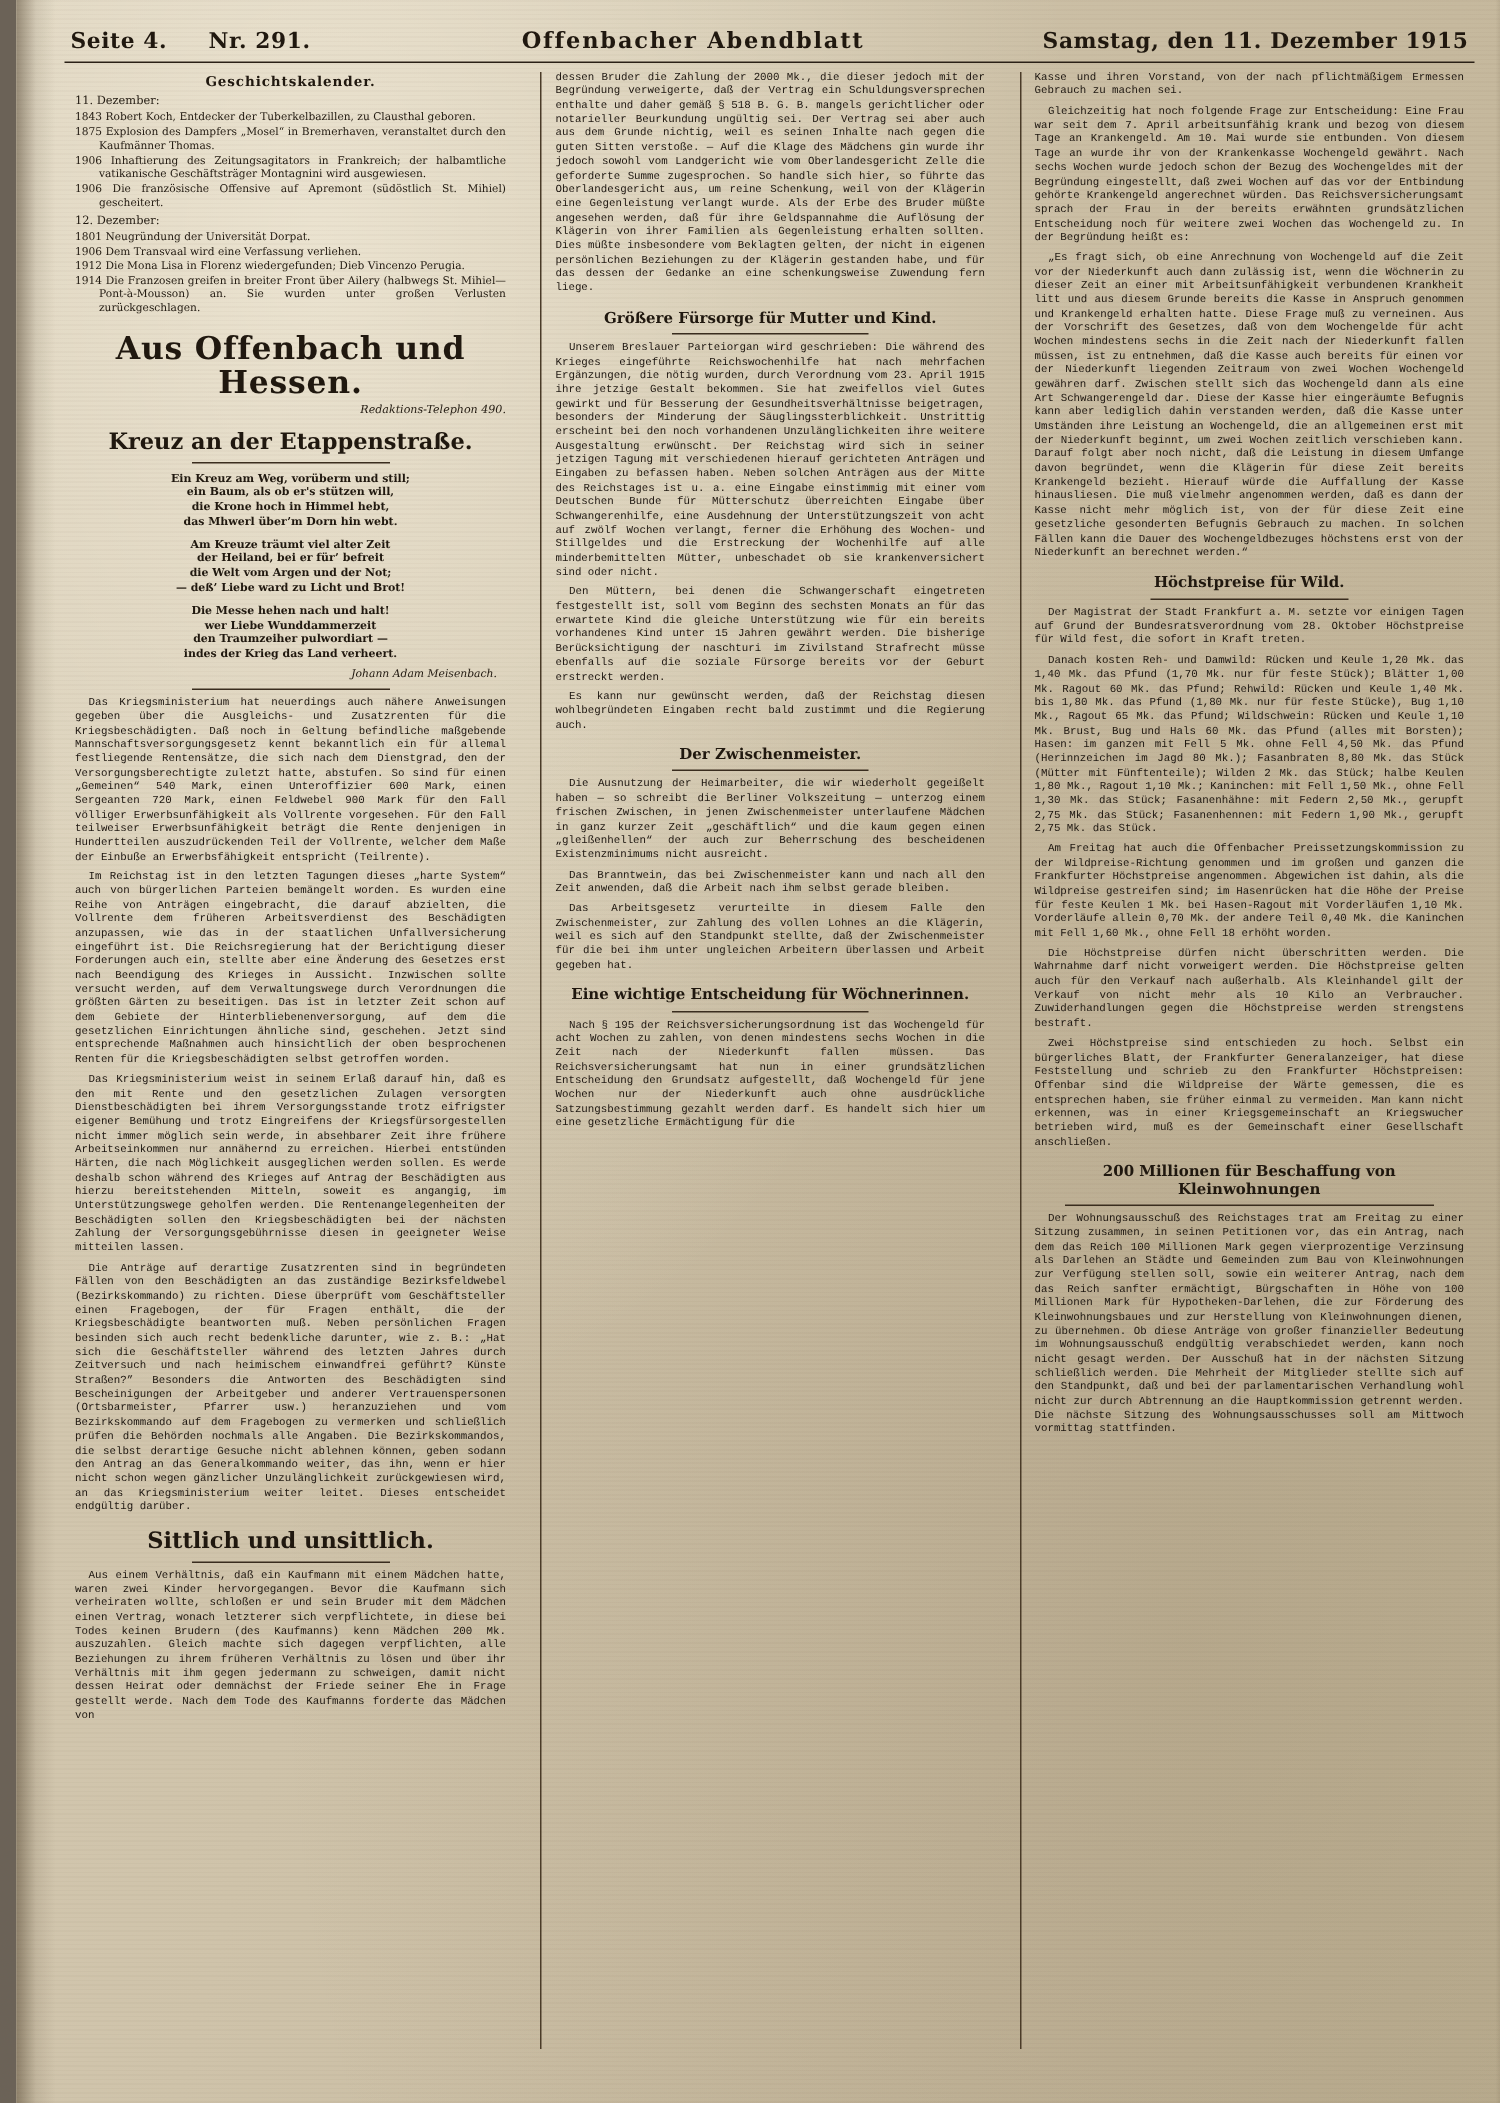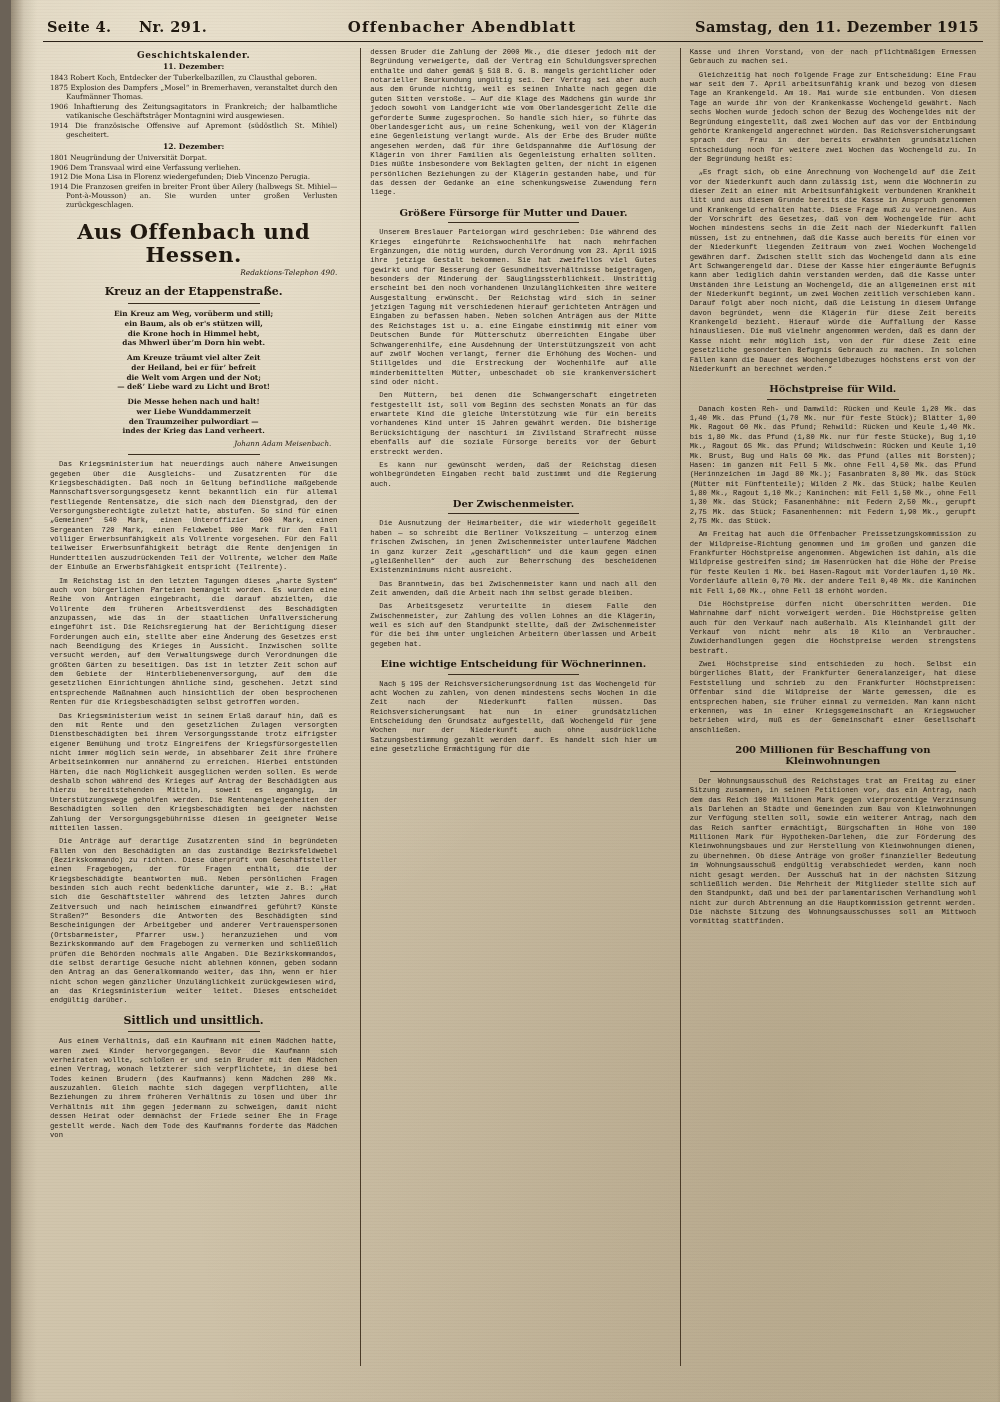--- a/index.html
+++ b/index.html
@@ -103,23 +103,23 @@
     padding: 0;
     list-style: none;
   }
   .small-list li {
     margin-bottom: 1px;
     padding-left: 16px;
     text-indent: -16px;
   }
 
   .sub-center {
-    text-align: center;
+    text-align: left;
     font-size: 7.6px;
-    font-weight: bold;
+    font-weight: normal;
     margin: 2px 0 3px 0;
   }
 
   
   .h-kalender {
     text-align: center;
     font-weight: bold;
     font-size: 9px;
     letter-spacing: 0.6px;
     margin: 2px 0 2px 0;
@@ -132,21 +132,21 @@
     margin: 10px 0 2px 0;
     line-height: 1.1;
   }
   .h-section {
     text-align: center;
     font-size: 12.4px;
     font-weight: bold;
     margin: 9px 0 3px 0;
     line-height: 1.15;
   }
-  .h-section.sm { font-size: 11px; }
+  .h-section.sm { font-size: 15px; }
   .h-section.xsm { font-size: 10px; }
   .h-tel {
     text-align: right;
     font-size: 7.4px;
     font-style: italic;
     margin: 1px 0 6px 0;
   }
   .thin-rule {
     border: 0;
     border-top: 1px solid #3a2d1e;
@@ -209,21 +209,21 @@
   <div class="columns">
 
     <div class="col">
 
       <div class="h-kalender">Geschichtskalender.</div>
       <div class="sub-center">11. Dezember:</div>
       <ul class="small-list">
         <li>1843 Robert Koch, Entdecker der Tuberkelbazillen, zu Clausthal geboren.</li>
         <li>1875 Explosion des Dampfers „Mosel“ in Bremerhaven, veranstaltet durch den Kaufmänner Thomas.</li>
         <li>1906 Inhaftierung des Zeitungsagitators in Frankreich; der halbamtliche vatikanische Geschäftsträger Montagnini wird ausgewiesen.</li>
-        <li>1914 Die französische Offensive auf Apremont (südöstlich St. Mihiel) gescheitert.</li>
+        <li>1906 Die französische Offensive auf Apremont (südöstlich St. Mihiel) gescheitert.</li>
       </ul>
       <div class="sub-center">12. Dezember:</div>
       <ul class="small-list">
         <li>1801 Neugründung der Universität Dorpat.</li>
         <li>1906 Dem Transvaal wird eine Verfassung verliehen.</li>
         <li>1912 Die Mona Lisa in Florenz wiedergefunden; Dieb Vincenzo Perugia.</li>
         <li>1914 Die Franzosen greifen in breiter Front über Ailery (halbwegs St. Mihiel—Pont-à-Mousson) an. Sie wurden unter großen Verlusten zurückgeschlagen.</li>
       </ul>
 
       <div class="h-big">Aus Offenbach und Hessen.</div>
@@ -256,21 +256,21 @@
       <p class="body-text">Die Anträge auf derartige Zusatzrenten sind in begründeten Fällen von den Beschädigten an das zuständige Bezirksfeldwebel (Bezirkskommando) zu richten. Diese überprüft vom Geschäftsteller einen Fragebogen, der für Fragen enthält, die der Kriegsbeschädigte beantworten muß. Neben persönlichen Fragen besinden sich auch recht bedenkliche darunter, wie z. B.: „Hat sich die Geschäftsteller während des letzten Jahres durch Zeitversuch und nach heimischem einwandfrei geführt? Künste Straßen?” Besonders die Antworten des Beschädigten sind Bescheinigungen der Arbeitgeber und anderer Vertrauenspersonen (Ortsbarmeister, Pfarrer usw.) heranzuziehen und vom Bezirkskommando auf dem Fragebogen zu vermerken und schließlich prüfen die Behörden nochmals alle Angaben. Die Bezirkskommandos, die selbst derartige Gesuche nicht ablehnen können, geben sodann den Antrag an das Generalkommando weiter, das ihn, wenn er hier nicht schon wegen gänzlicher Unzulänglichkeit zurückgewiesen wird, an das Kriegsministerium weiter leitet. Dieses entscheidet endgültig darüber.</p>
 
       <div class="h-section sm">Sittlich und unsittlich.</div>
       <hr class="thin-rule">
       <p class="body-text">Aus einem Verhältnis, daß ein Kaufmann mit einem Mädchen hatte, waren zwei Kinder hervorgegangen. Bevor die Kaufmann sich verheiraten wollte, schloßen er und sein Bruder mit dem Mädchen einen Vertrag, wonach letzterer sich verpflichtete, in diese bei Todes keinen Brudern (des Kaufmanns) kenn Mädchen 200 Mk. auszuzahlen. Gleich machte sich dagegen verpflichten, alle Beziehungen zu ihrem früheren Verhältnis zu lösen und über ihr Verhältnis mit ihm gegen jedermann zu schweigen, damit nicht dessen Heirat oder demnächst der Friede seiner Ehe in Frage gestellt werde. Nach dem Tode des Kaufmanns forderte das Mädchen von</p>
     </div>
 
     <div class="col">
       <p class="body-text noind">dessen Bruder die Zahlung der 2000 Mk., die dieser jedoch mit der Begründung verweigerte, daß der Vertrag ein Schuldungsversprechen enthalte und daher gemäß § 518 B. G. B. mangels gerichtlicher oder notarieller Beurkundung ungültig sei. Der Vertrag sei aber auch aus dem Grunde nichtig, weil es seinen Inhalte nach gegen die guten Sitten verstoße. — Auf die Klage des Mädchens gin wurde ihr jedoch sowohl vom Landgericht wie vom Oberlandesgericht Zelle die geforderte Summe zugesprochen. So handle sich hier, so führte das Oberlandesgericht aus, um reine Schenkung, weil von der Klägerin eine Gegenleistung verlangt wurde. Als der Erbe des Bruder müßte angesehen werden, daß für ihre Geldspannahme die Auflösung der Klägerin von ihrer Familien als Gegenleistung erhalten sollten. Dies müßte insbesondere vom Beklagten gelten, der nicht in eigenen persönlichen Beziehungen zu der Klägerin gestanden habe, und für das dessen der Gedanke an eine schenkungsweise Zuwendung fern liege.</p>
 
-      <div class="h-section xsm">Größere Fürsorge für Mutter und Dauer.</div>
+      <div class="h-section xsm">Größere Fürsorge für Mutter und Kind.</div>
       <hr class="thin-rule">
       <p class="body-text">Unserem Breslauer Parteiorgan wird geschrieben: Die während des Krieges eingeführte Reichswochenhilfe hat nach mehrfachen Ergänzungen, die nötig wurden, durch Verordnung vom 23. April 1915 ihre jetzige Gestalt bekommen. Sie hat zweifellos viel Gutes gewirkt und für Besserung der Gesundheitsverhältnisse beigetragen, besonders der Minderung der Säuglingssterblichkeit. Unstrittig erscheint bei den noch vorhandenen Unzulänglichkeiten ihre weitere Ausgestaltung erwünscht. Der Reichstag wird sich in seiner jetzigen Tagung mit verschiedenen hierauf gerichteten Anträgen und Eingaben zu befassen haben. Neben solchen Anträgen aus der Mitte des Reichstages ist u. a. eine Eingabe einstimmig mit einer vom Deutschen Bunde für Mütterschutz überreichten Eingabe über Schwangerenhilfe, eine Ausdehnung der Unterstützungszeit von acht auf zwölf Wochen verlangt, ferner die Erhöhung des Wochen- und Stillgeldes und die Erstreckung der Wochenhilfe auf alle minderbemittelten Mütter, unbeschadet ob sie krankenversichert sind oder nicht.</p>
       <p class="body-text">Den Müttern, bei denen die Schwangerschaft eingetreten festgestellt ist, soll vom Beginn des sechsten Monats an für das erwartete Kind die gleiche Unterstützung wie für ein bereits vorhandenes Kind unter 15 Jahren gewährt werden. Die bisherige Berücksichtigung der naschturi im Zivilstand Strafrecht müsse ebenfalls auf die soziale Fürsorge bereits vor der Geburt erstreckt werden.</p>
       <p class="body-text">Es kann nur gewünscht werden, daß der Reichstag diesen wohlbegründeten Eingaben recht bald zustimmt und die Regierung auch.</p>
 
       <div class="h-section xsm">Der Zwischenmeister.</div>
       <hr class="thin-rule">
       <p class="body-text">Die Ausnutzung der Heimarbeiter, die wir wiederholt gegeißelt haben — so schreibt die Berliner Volkszeitung — unterzog einem frischen Zwischen, in jenen Zwischenmeister unterlaufene Mädchen in ganz kurzer Zeit „geschäftlich“ und die kaum gegen einen „gleißenhellen“ der auch zur Beherrschung des bescheidenen Existenzminimums nicht ausreicht.</p>
       <p class="body-text">Das Branntwein, das bei Zwischenmeister kann und nach all den Zeit anwenden, daß die Arbeit nach ihm selbst gerade bleiben.</p>
       <p class="body-text">Das Arbeitsgesetz verurteilte in diesem Falle den Zwischenmeister, zur Zahlung des vollen Lohnes an die Klägerin, weil es sich auf den Standpunkt stellte, daß der Zwischenmeister für die bei ihm unter ungleichen Arbeitern überlassen und Arbeit gegeben hat.</p>
@@ -280,20 +280,21 @@
       <p class="body-text">Nach § 195 der Reichsversicherungsordnung ist das Wochengeld für acht Wochen zu zahlen, von denen mindestens sechs Wochen in die Zeit nach der Niederkunft fallen müssen. Das Reichsversicherungsamt hat nun in einer grundsätzlichen Entscheidung den Grundsatz aufgestellt, daß Wochengeld für jene Wochen nur der Niederkunft auch ohne ausdrückliche Satzungsbestimmung gezahlt werden darf. Es handelt sich hier um eine gesetzliche Ermächtigung für die</p>
     </div>
 
     <div class="col">
       <p class="body-text noind">Kasse und ihren Vorstand, von der nach pflichtmäßigem Ermessen Gebrauch zu machen sei.</p>
       <p class="body-text">Gleichzeitig hat noch folgende Frage zur Entscheidung: Eine Frau war seit dem 7. April arbeitsunfähig krank und bezog von diesem Tage an Krankengeld. Am 10. Mai wurde sie entbunden. Von diesem Tage an wurde ihr von der Krankenkasse Wochengeld gewährt. Nach sechs Wochen wurde jedoch schon der Bezug des Wochengeldes mit der Begründung eingestellt, daß zwei Wochen auf das vor der Entbindung gehörte Krankengeld angerechnet würden. Das Reichsversicherungsamt sprach der Frau in der bereits erwähnten grundsätzlichen Entscheidung noch für weitere zwei Wochen das Wochengeld zu. In der Begründung heißt es:</p>
       <p class="body-text">„Es fragt sich, ob eine Anrechnung von Wochengeld auf die Zeit vor der Niederkunft auch dann zulässig ist, wenn die Wöchnerin zu dieser Zeit an einer mit Arbeitsunfähigkeit verbundenen Krankheit litt und aus diesem Grunde bereits die Kasse in Anspruch genommen und Krankengeld erhalten hatte. Diese Frage muß zu verneinen. Aus der Vorschrift des Gesetzes, daß von dem Wochengelde für acht Wochen mindestens sechs in die Zeit nach der Niederkunft fallen müssen, ist zu entnehmen, daß die Kasse auch bereits für einen vor der Niederkunft liegenden Zeitraum von zwei Wochen Wochengeld gewähren darf. Zwischen stellt sich das Wochengeld dann als eine Art Schwangerengeld dar. Diese der Kasse hier eingeräumte Befugnis kann aber lediglich dahin verstanden werden, daß die Kasse unter Umständen ihre Leistung an Wochengeld, die an allgemeinen erst mit der Niederkunft beginnt, um zwei Wochen zeitlich verschieben kann. Darauf folgt aber noch nicht, daß die Leistung in diesem Umfange davon begründet, wenn die Klägerin für diese Zeit bereits Krankengeld bezieht. Hierauf würde die Auffallung der Kasse hinausliesen. Die muß vielmehr angenommen werden, daß es dann der Kasse nicht mehr möglich ist, von der für diese Zeit eine gesetzliche gesonderten Befugnis Gebrauch zu machen. In solchen Fällen kann die Dauer des Wochengeldbezuges höchstens erst von der Niederkunft an berechnet werden.“</p>
 
       <div class="h-section xsm">Höchstpreise für Wild.</div>
       <hr class="thin-rule">
+      <p class="body-text">Der Magistrat der Stadt Frankfurt a. M. setzte vor einigen Tagen auf Grund der Bundesratsverordnung vom 28. Oktober Höchstpreise für Wild fest, die sofort in Kraft treten.</p>
       <p class="body-text">Danach kosten Reh- und Damwild: Rücken und Keule 1,20 Mk. das 1,40 Mk. das Pfund (1,70 Mk. nur für feste Stück); Blätter 1,00 Mk. Ragout 60 Mk. das Pfund; Rehwild: Rücken und Keule 1,40 Mk. bis 1,80 Mk. das Pfund (1,80 Mk. nur für feste Stücke), Bug 1,10 Mk., Ragout 65 Mk. das Pfund; Wildschwein: Rücken und Keule 1,10 Mk. Brust, Bug und Hals 60 Mk. das Pfund (alles mit Borsten); Hasen: im ganzen mit Fell 5 Mk. ohne Fell 4,50 Mk. das Pfund (Herinnzeichen im Jagd 80 Mk.); Fasanbraten 8,80 Mk. das Stück (Mütter mit Fünftenteile); Wilden 2 Mk. das Stück; halbe Keulen 1,80 Mk., Ragout 1,10 Mk.; Kaninchen: mit Fell 1,50 Mk., ohne Fell 1,30 Mk. das Stück; Fasanenhähne: mit Federn 2,50 Mk., gerupft 2,75 Mk. das Stück; Fasanenhennen: mit Federn 1,90 Mk., gerupft 2,75 Mk. das Stück.</p>
       <p class="body-text">Am Freitag hat auch die Offenbacher Preissetzungskommission zu der Wildpreise-Richtung genommen und im großen und ganzen die Frankfurter Höchstpreise angenommen. Abgewichen ist dahin, als die Wildpreise gestreifen sind; im Hasenrücken hat die Höhe der Preise für feste Keulen 1 Mk. bei Hasen-Ragout mit Vorderläufen 1,10 Mk. Vorderläufe allein 0,70 Mk. der andere Teil 0,40 Mk. die Kaninchen mit Fell 1,60 Mk., ohne Fell 18 erhöht worden.</p>
       <p class="body-text">Die Höchstpreise dürfen nicht überschritten werden. Die Wahrnahme darf nicht vorweigert werden. Die Höchstpreise gelten auch für den Verkauf nach außerhalb. Als Kleinhandel gilt der Verkauf von nicht mehr als 10 Kilo an Verbraucher. Zuwiderhandlungen gegen die Höchstpreise werden strengstens bestraft.</p>
       <p class="body-text">Zwei Höchstpreise sind entschieden zu hoch. Selbst ein bürgerliches Blatt, der Frankfurter Generalanzeiger, hat diese Feststellung und schrieb zu den Frankfurter Höchstpreisen: Offenbar sind die Wildpreise der Wärte gemessen, die es entsprechen haben, sie früher einmal zu vermeiden. Man kann nicht erkennen, was in einer Kriegsgemeinschaft an Kriegswucher betrieben wird, muß es der Gemeinschaft einer Gesellschaft anschließen.</p>
 
       <div class="h-section xsm">200 Millionen für Beschaffung von Kleinwohnungen</div>
       <hr class="thin-rule wide">
       <p class="body-text">Der Wohnungsausschuß des Reichstages trat am Freitag zu einer Sitzung zusammen, in seinen Petitionen vor, das ein Antrag, nach dem das Reich 100 Millionen Mark gegen vierprozentige Verzinsung als Darlehen an Städte und Gemeinden zum Bau von Kleinwohnungen zur Verfügung stellen soll, sowie ein weiterer Antrag, nach dem das Reich sanfter ermächtigt, Bürgschaften in Höhe von 100 Millionen Mark für Hypotheken-Darlehen, die zur Förderung des Kleinwohnungsbaues und zur Herstellung von Kleinwohnungen dienen, zu übernehmen. Ob diese Anträge von großer finanzieller Bedeutung im Wohnungsausschuß endgültig verabschiedet werden, kann noch nicht gesagt werden. Der Ausschuß hat in der nächsten Sitzung schließlich werden. Die Mehrheit der Mitglieder stellte sich auf den Standpunkt, daß und bei der parlamentarischen Verhandlung wohl nicht zur durch Abtrennung an die Hauptkommission getrennt werden. Die nächste Sitzung des Wohnungsausschusses soll am Mittwoch vormittag stattfinden.</p>
     </div>
   </div>

